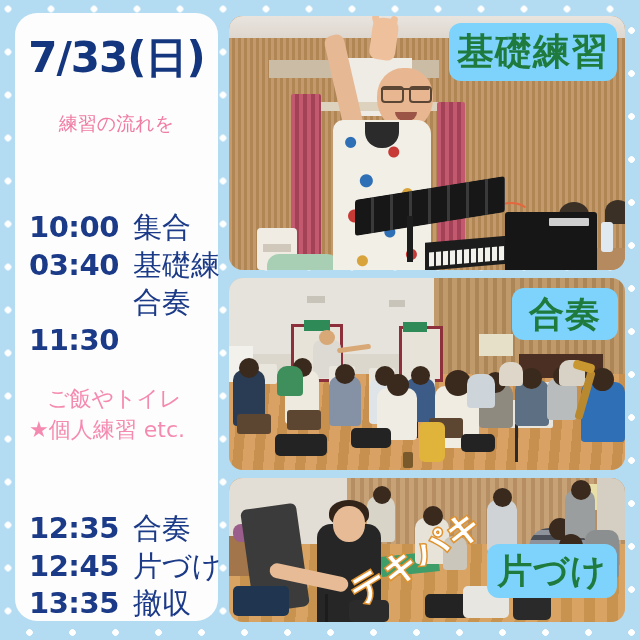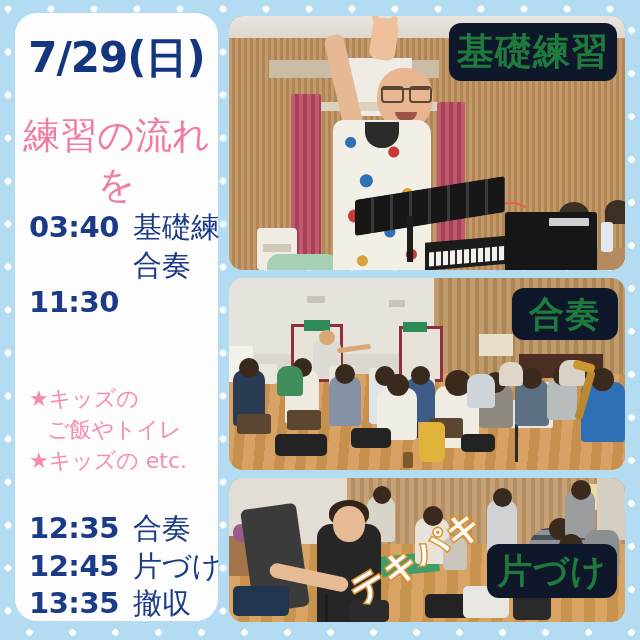--- a/index.html
+++ b/index.html
@@ -30,21 +30,21 @@
   .date{
     position:absolute;left:0;right:0;top:17px;
     text-align:center;
     color:#14367f;font-weight:bold;
     font-size:42px;letter-spacing:-1px;
     white-space:nowrap;
   }
   .intro{
     position:absolute;left:0;right:0;top:98px;
     text-align:center;color:#f07ca4;
-    font-size:37px;line-height:1.33;font-weight:500;
+    font-size:19px;line-height:1.33;font-weight:500;
   }
   .intro .l2{display:block;}
 
   .sched{
     position:absolute;left:0;right:0;top:196px;
   }
   .srow{
     display:flex;align-items:baseline;justify-content:flex-start;
     padding-left:14px;
     color:#1b3a87;font-size:29px;line-height:1.30;white-space:nowrap;
@@ -208,21 +208,21 @@
   .p3-pile{position:absolute;left:4px;top:46px;width:52px;height:18px;
     background:#9b5d8c;border-radius:8px;}
   .p3-greenbox{position:absolute;left:152px;top:76px;width:58px;height:20px;
     background:#3f9d6a;transform:rotate(-6deg);}
   .p3-stand3{position:absolute;left:96px;top:116px;width:3px;height:28px;background:#1c1c1c;}
   .p3-sign{position:absolute;left:346px;top:6px;width:22px;height:26px;background:#e8dfa8;}
   .p3-door{position:absolute;left:368px;top:0px;width:28px;height:62px;background:#d5cec2;}
 
   
   .tag{
-    position:absolute;background:#0f172a;border-radius:12px;
+    position:absolute;background:#7dd3fc;border-radius:12px;
     color:#1f7a3d;font-weight:600;display:flex;align-items:center;justify-content:center;
     letter-spacing:1px;
     font-family:Liberation Mono, monospace;
   }
   #tag1{right:8px;top:7px;width:168px;height:58px;font-size:37px;}
   #tag2{right:7px;top:10px;width:106px;height:52px;font-size:35px;}
   #tag3{right:8px;top:66px;width:130px;height:54px;font-size:35px;}
 
   .tekipaki{
     position:absolute;left:114px;top:56px;
@@ -235,45 +235,46 @@
   }
 </style>
 </head>
 <body>
 
 <div id="poster">
 
   <div class="card">
     <div class="card-inner">
 
-      <div class="date">7/29(日)</div>
+      <div class="date">7/33(日)</div>
 
       <div class="intro">
         <span class="l1">練習の流れを</span>
       </div>
 
       <div class="sched">
         <div class="srow">
+          <span class="t">10:00</span>
+          <span class="d">集合</span>
         </div>
         <div class="srow">
           <span class="t">03:40</span>
           <span class="d">基礎練</span>
         </div>
         <div class="srow indent">
           <span class="d">合奏</span>
         </div>
         <div class="srow">
           <span class="t">11:30</span>
         </div>
       </div>
 
       <div class="notes">
-        <div class="n1">★キッズの</div>
         <div class="n2">ご飯やトイレ</div>
-        <div class="n3">★キッズの etc.</div>
+        <div class="n3">★個人練習 etc.</div>
       </div>
 
       <div class="sched2">
         <div class="srow">
           <span class="t">12:35</span>
           <span class="d">合奏</span>
         </div>
         <div class="srow">
           <span class="t">12:45</span>
           <span class="d">片づけ</span>

